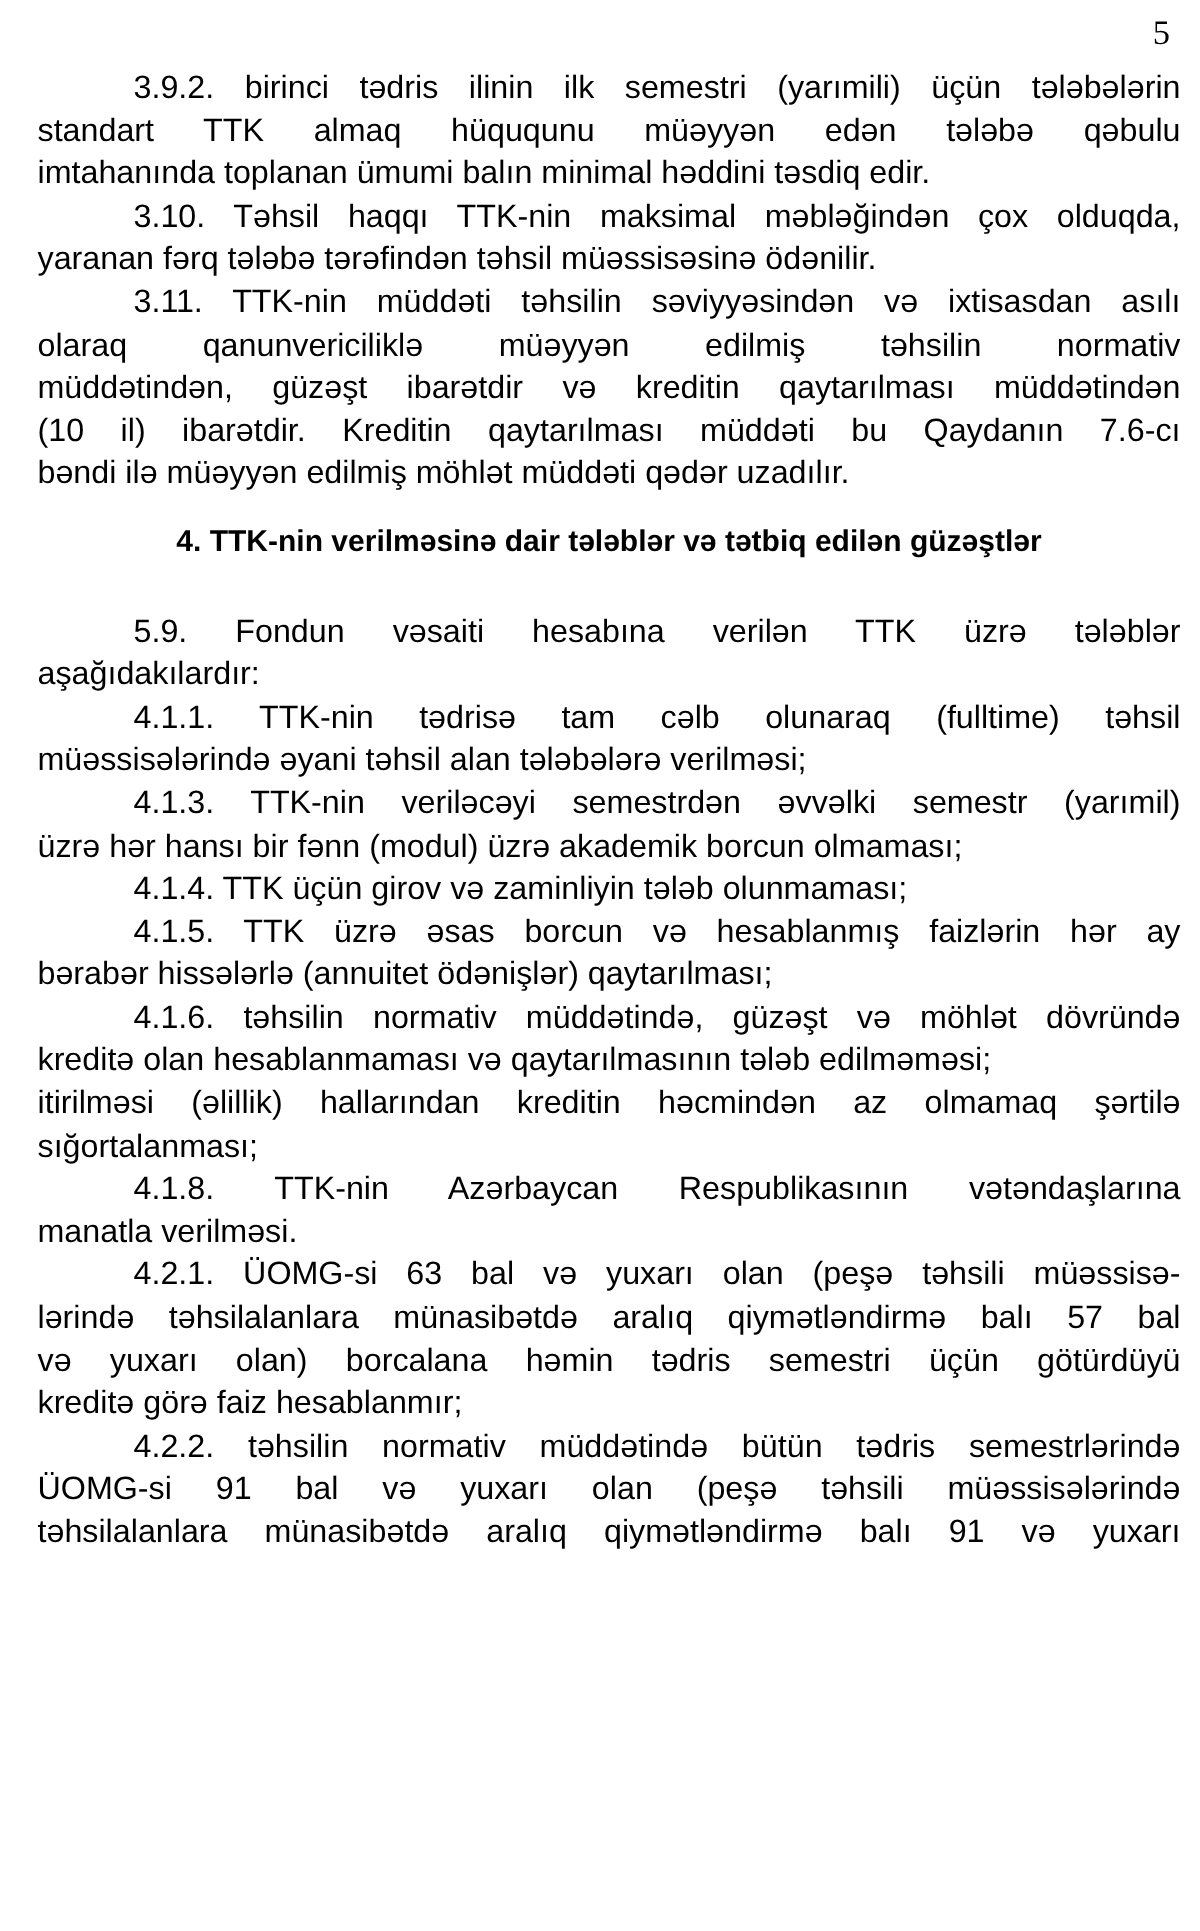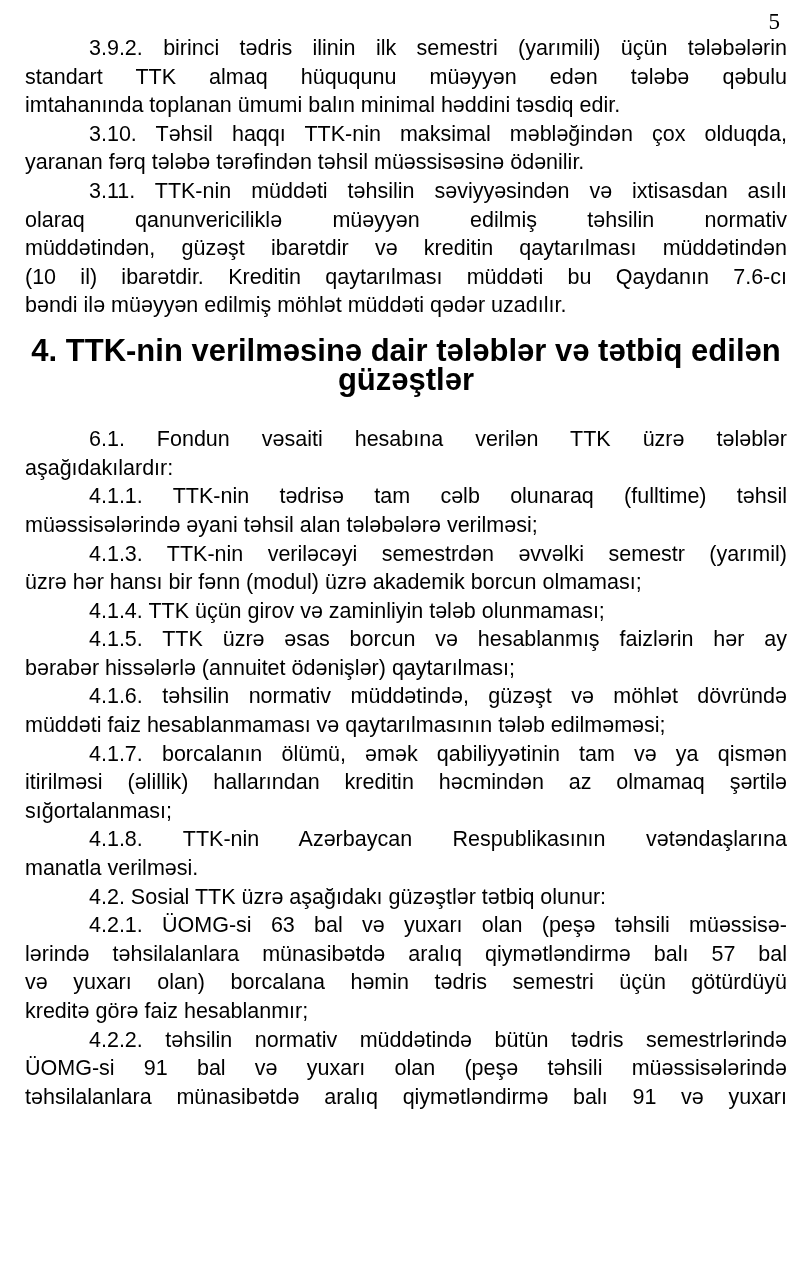--- a/index.html
+++ b/index.html
@@ -18,21 +18,21 @@
   .page-number {
     position: absolute;
     top: 10px;
     right: 20px;
     font-family: "Liberation Serif", "DejaVu Serif", serif;
     font-size: 23px;
     line-height: 24px;
   }
   .text-block {
     position: absolute;
-    top: 34px;
+    top: 44px;
     left: 25px;
     width: 762px;
     font-size: 21.5px;
     line-height: 28.6px;
   }
   .paragraph {
     margin: 0;
   }
   .line {
     text-align: justify;
@@ -41,21 +41,21 @@
   }
   .line.first {
     padding-left: 64px;
   }
   .line.final {
     text-align: center;
     text-align-last: left;
   }
   .heading-block {
     font-weight: 700;
-    font-size: 31px;
+    font-size: 20px;
     margin-top: 17px;
     margin-bottom: 31px;
   }
   .heading-block .line {
     text-align: center;
     text-align-last: center;
     padding-left: 0;
   }
 </style>
 </head>
@@ -77,53 +77,49 @@
       <div class="line first">3.11. TTK-nin müddəti təhsilin səviyyəsindən və ixtisasdan asılı</div>
       <div class="line">olaraq qanunvericiliklə müəyyən edilmiş təhsilin normativ</div>
       <div class="line">müddətindən, güzəşt ibarətdir və kreditin qaytarılması müddətindən</div>
       <div class="line">(10 il) ibarətdir. Kreditin qaytarılması müddəti bu Qaydanın 7.6-cı</div>
       <div class="line final">bəndi ilə müəyyən edilmiş möhlət müddəti qədər uzadılır.</div>
     </div>
     <div class="heading-block">
       <div class="line">4. TTK-nin verilməsinə dair tələblər və tətbiq edilən güzəştlər</div>
     </div>
     <div class="paragraph">
-      <div class="line first">6.1. Fondun vəsaiti hesabına verilən TTK üzrə tələblər</div>
+      <div class="line first">5.9. Fondun vəsaiti hesabına verilən TTK üzrə tələblər</div>
       <div class="line final">aşağıdakılardır:</div>
     </div>
     <div class="paragraph">
       <div class="line first">4.1.1. TTK-nin tədrisə tam cəlb olunaraq (fulltime) təhsil</div>
       <div class="line final">müəssisələrində əyani təhsil alan tələbələrə verilməsi;</div>
     </div>
     <div class="paragraph">
       <div class="line first">4.1.3. TTK-nin veriləcəyi semestrdən əvvəlki semestr (yarımil)</div>
       <div class="line final">üzrə hər hansı bir fənn (modul) üzrə akademik borcun olmaması;</div>
     </div>
     <div class="paragraph">
       <div class="line first final">4.1.4. TTK üçün girov və zaminliyin tələb olunmaması;</div>
     </div>
     <div class="paragraph">
       <div class="line first">4.1.5. TTK üzrə əsas borcun və hesablanmış faizlərin hər ay</div>
       <div class="line final">bərabər hissələrlə (annuitet ödənişlər) qaytarılması;</div>
     </div>
     <div class="paragraph">
       <div class="line first">4.1.6. təhsilin normativ müddətində, güzəşt və möhlət dövründə</div>
-      <div class="line final">müddəti faiz hesablanmaması və qaytarılmasının tələb edilməməsi;</div>
+      <div class="line final">kreditə olan hesablanmaması və qaytarılmasının tələb edilməməsi;</div>
     </div>
     <div class="paragraph">
-      <div class="line first">4.1.7. borcalanın ölümü, əmək qabiliyyətinin tam və ya qismən</div>
       <div class="line">itirilməsi (əlillik) hallarından kreditin həcmindən az olmamaq şərtilə</div>
       <div class="line final">sığortalanması;</div>
     </div>
     <div class="paragraph">
       <div class="line first">4.1.8. TTK-nin Azərbaycan Respublikasının vətəndaşlarına</div>
       <div class="line final">manatla verilməsi.</div>
-    </div>
-    <div class="paragraph">
-      <div class="line first final">4.2. Sosial TTK üzrə aşağıdakı güzəştlər tətbiq olunur:</div>
     </div>
     <div class="paragraph">
       <div class="line first">4.2.1. ÜOMG-si 63 bal və yuxarı olan (peşə təhsili müəssisə-</div>
       <div class="line">lərində təhsilalanlara münasibətdə aralıq qiymətləndirmə balı 57 bal</div>
       <div class="line">və yuxarı olan) borcalana həmin tədris semestri üçün götürdüyü</div>
       <div class="line final">kreditə görə faiz hesablanmır;</div>
     </div>
     <div class="paragraph">
       <div class="line first">4.2.2. təhsilin normativ müddətində bütün tədris semestrlərində</div>
       <div class="line">ÜOMG-si 91 bal və yuxarı olan (peşə təhsili müəssisələrində</div>

